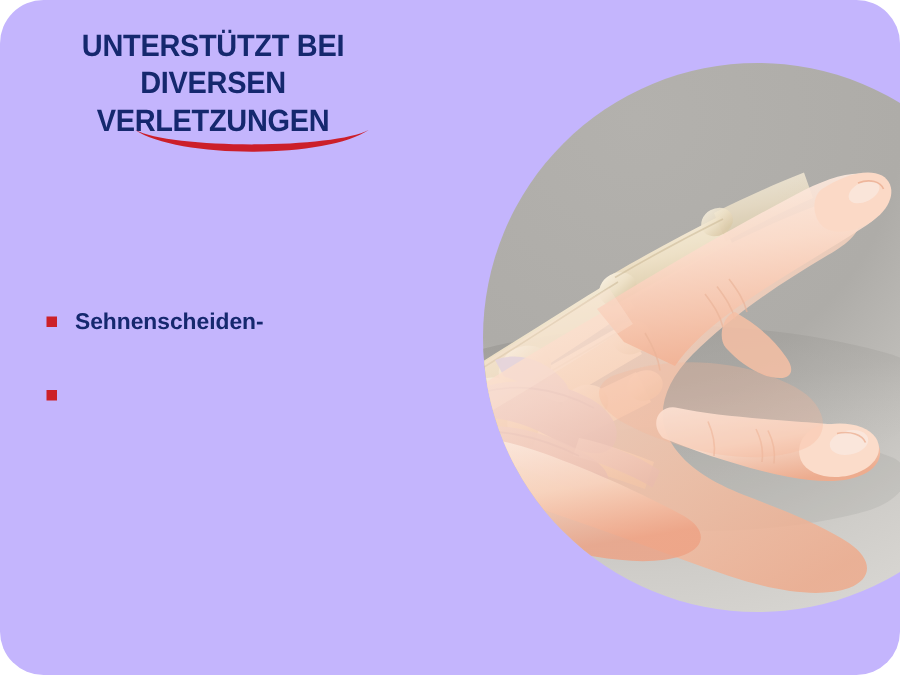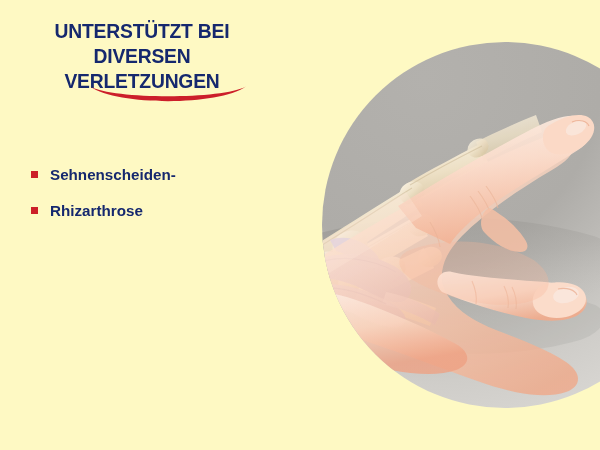--- a/index.html
+++ b/index.html
@@ -12,22 +12,23 @@
     height: 450px;
     overflow: hidden;
     font-family: "Liberation Sans", sans-serif;
     position: relative;
   }
   #slide {
     position: absolute;
     left: 0; top: 0;
     width: 600px;
     height: 450px;
-    background: #fef9c3;
+    background: #c4b5fd;
     overflow: hidden;
+    border-radius: 29px;
   }
 
   
   #left-panel {
     position: absolute;
     left: 0;
     top: 0;
     width: 300px;
     height: 450px;
   }
@@ -69,20 +70,21 @@
   }
   .bullet-item {
     position: relative;
     padding-left: 24px;
     margin-bottom: 17px;
     color: #15286e;
     font-family: "Liberation Sans", sans-serif;
     font-weight: bold;
     font-size: 15.2px;
     line-height: 19px;
+    margin-top: 40px;
     -webkit-font-smoothing: antialiased;
   }
   .bullet-item:last-child { margin-bottom: 0; }
   .bullet-marker {
     position: absolute;
     left: 5px;
     top: 50%;
     margin-top: -4px;
     width: 7px;
     height: 7px;
@@ -124,21 +126,20 @@
         <span class="bullet-marker"></span>
         <span class="bullet-text">
           <span class="ln">Sehnenscheiden-</span>
         </span>
       </div>
 
 
       <div class="bullet-item">
         <span class="bullet-marker"></span>
         <span class="bullet-text">
-          <span class="ln">Rhizarthrose</span>
         </span>
       </div>
 
     </div>
   </div>
 
   <div id="image-zone">
     <svg width="310" height="450" viewBox="0 0 310 450">
       <defs>
         <radialGradient id="circGrad" cx="28%" cy="10%" r="115%">

